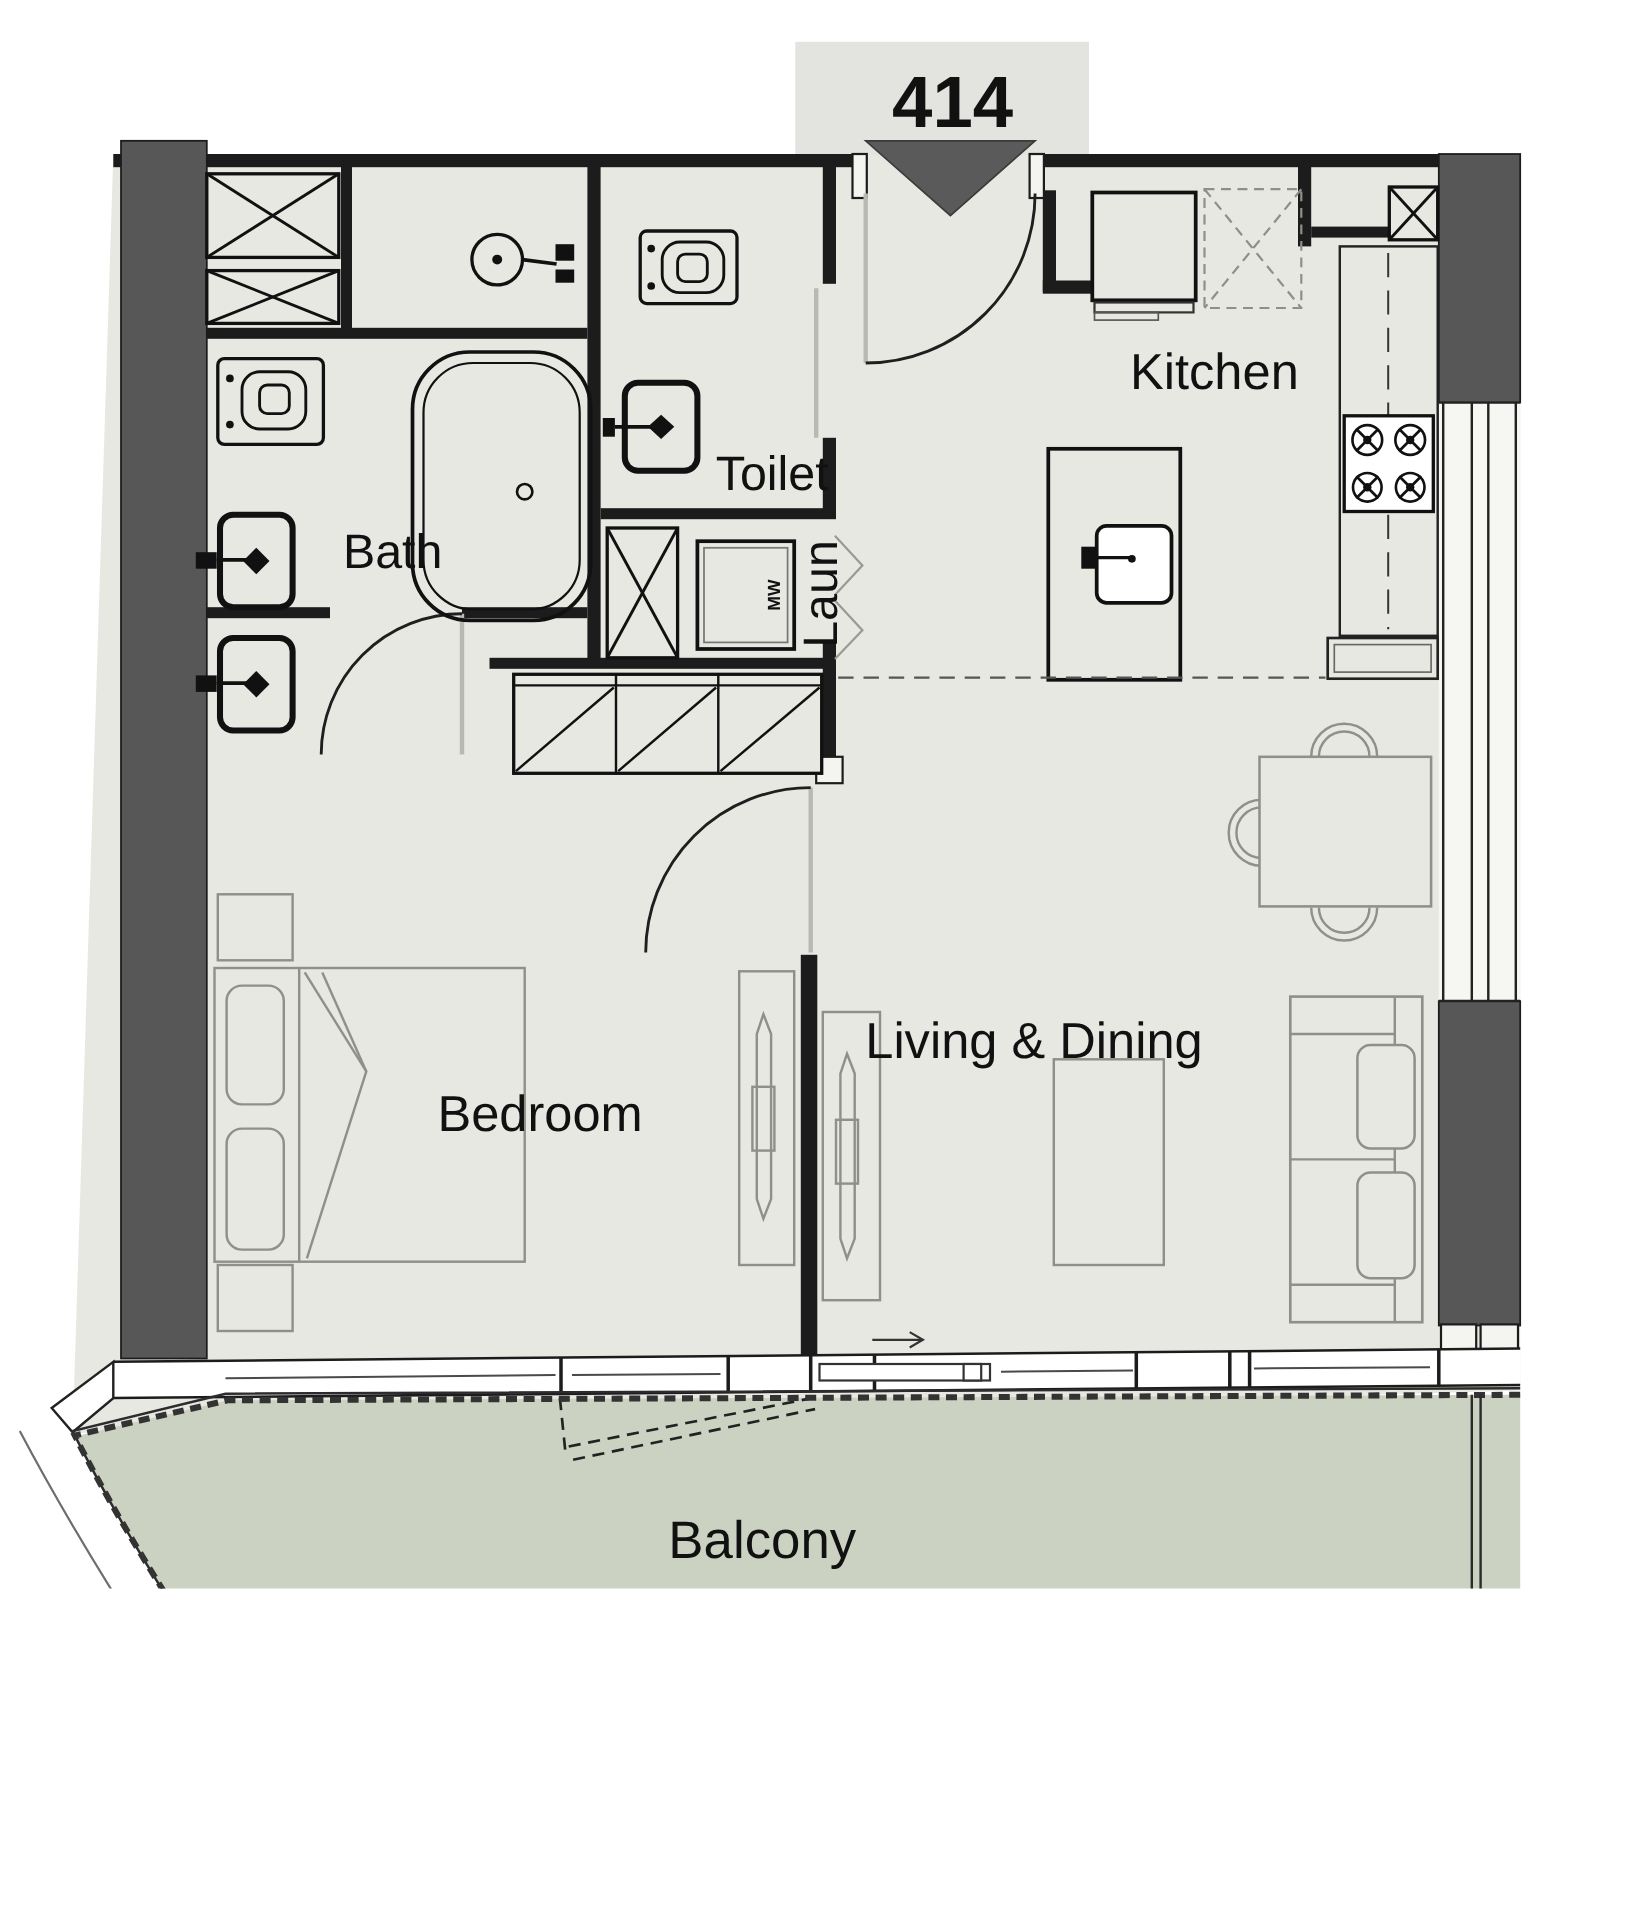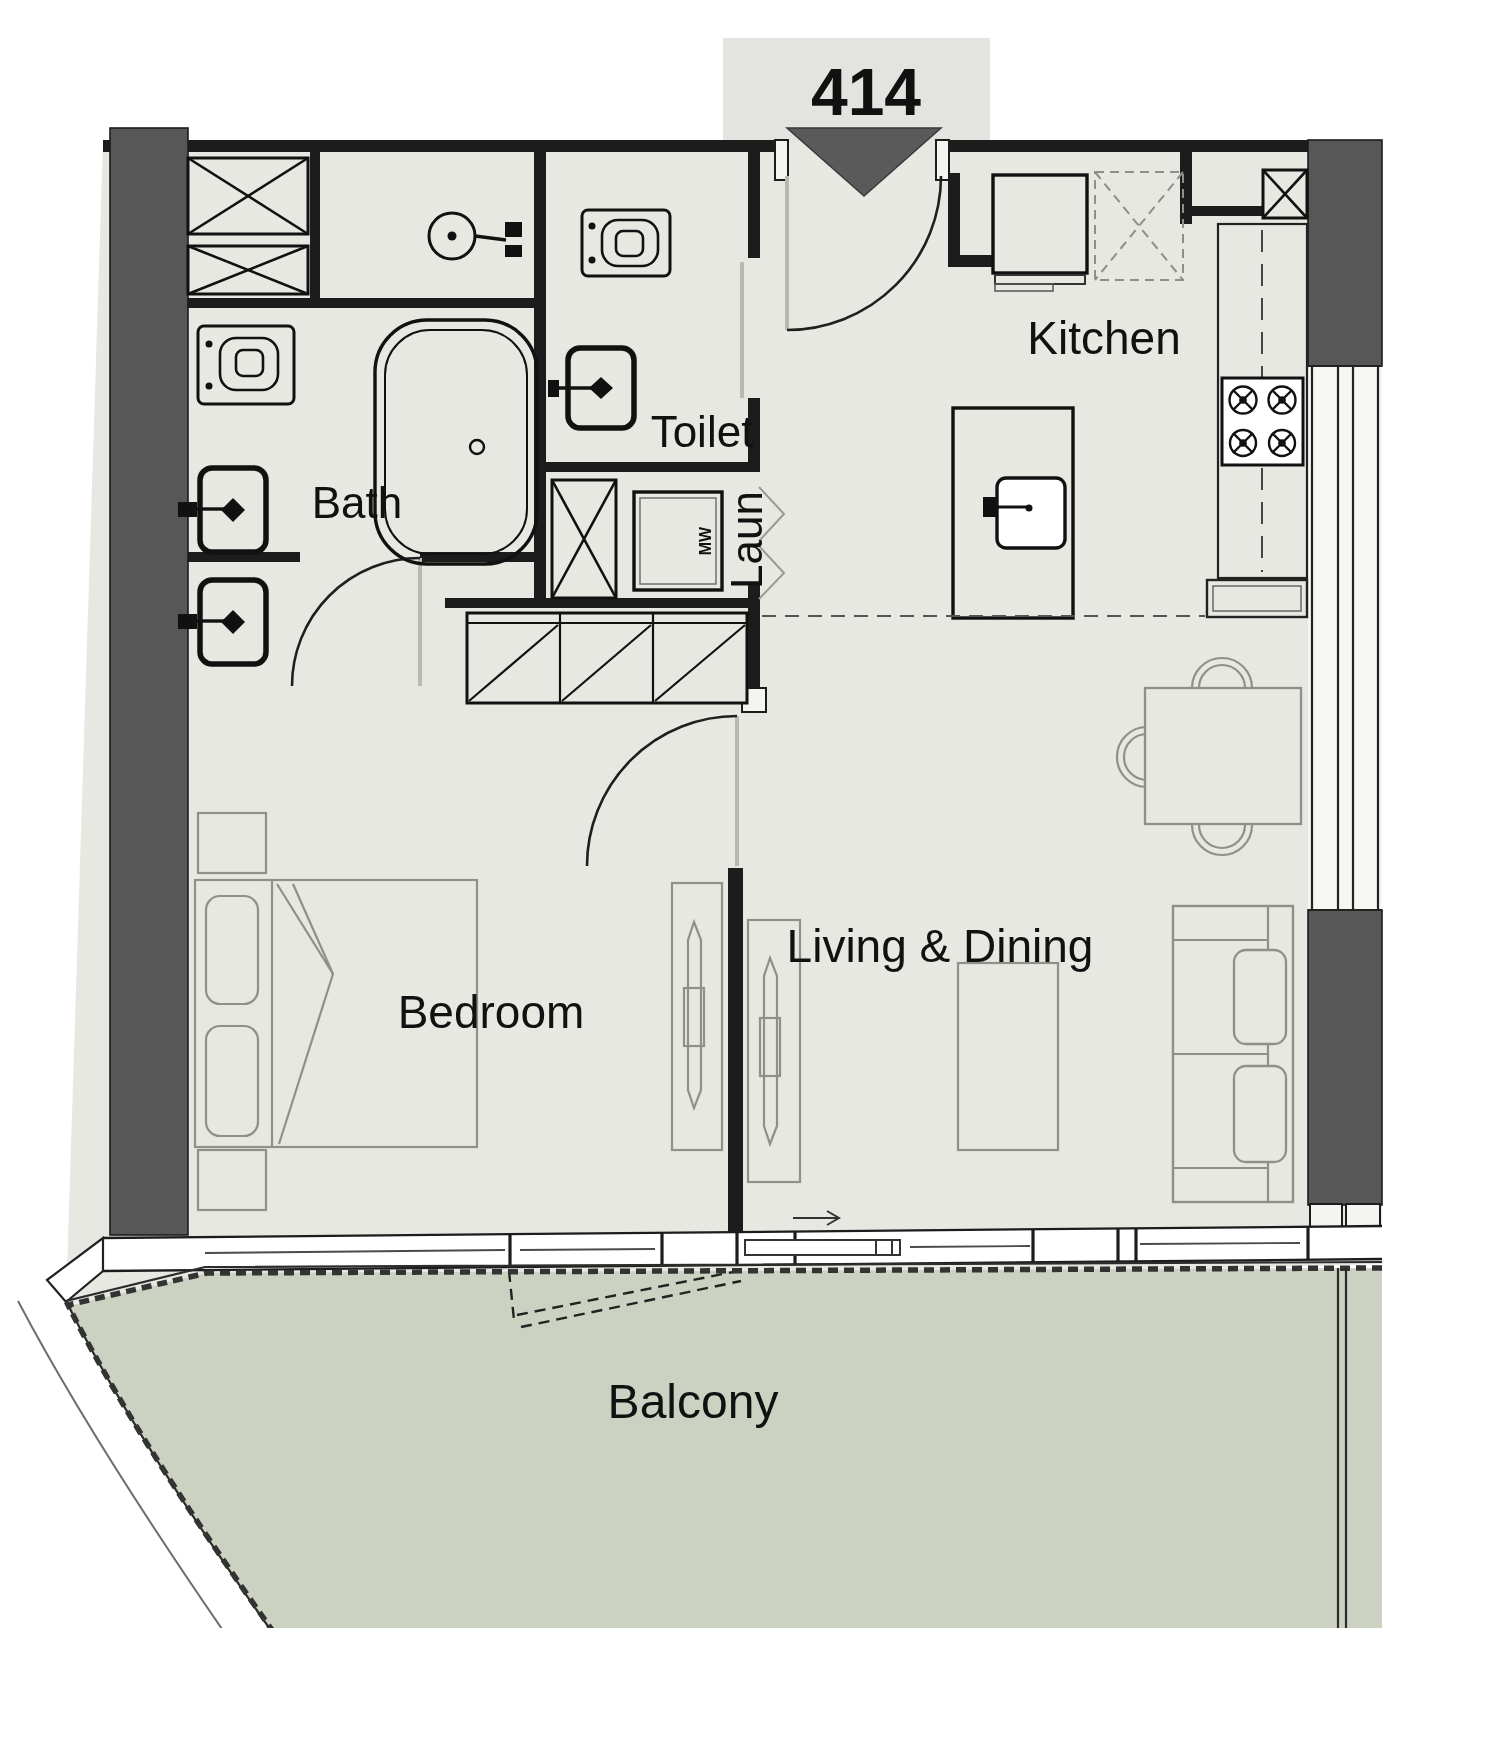--- a/index.html
+++ b/index.html
@@ -1,21 +1,21 @@
 <!DOCTYPE html>
 <html style="--c-floor: #e8e8e3; --c-balcony: #cbd2c1; --c-structural_wall: #575757; --c-wall_line: #1c1c1c; --c-fixture_line: #111111; --c-furniture_line: #8f9089; --c-label_text: #111111; --c-unit_box_bg: #e3e4df; --c-entry_triangle: #5a5a5a;"><head>
 <meta charset="utf-8">
 <style>
   :root{
     --c-floor:#e8e8e3; --c-balcony:#cbd2c1; --c-structural_wall:#575757;
     --c-wall_line:#1c1c1c; --c-fixture_line:#111111; --c-furniture_line:#8f9089;
     --c-label_text:#111111; --c-unit_box_bg:#e3e4df; --c-entry_triangle:#5a5a5a;
   }
   html,body{margin:0;padding:0;background:#ffffff;}
-  .stage{width:1486px;height:1628px;position:relative;background:#fff;}
+  .stage{width:1486px;height:1444px;position:relative;background:#fff;}
   svg{display:block}
   
   .floor{fill:var(--c-floor);stroke:none}
   .balc{fill:var(--c-balcony);stroke:none}
   .sdark{fill:var(--c-structural_wall);stroke:var(--c-wall_line);stroke-width:1.6}
   .wf{fill:var(--c-wall_line);stroke:none}
   .w2{stroke:var(--c-wall_line);stroke-width:2.3;fill:none}
   .w3{stroke:var(--c-wall_line);stroke-width:3.2;fill:none}
   .jamb{fill:#f4f4f1;stroke:var(--c-wall_line);stroke-width:2}
   .f3{stroke:var(--c-fixture_line);stroke-width:3;fill:var(--c-floor)}

